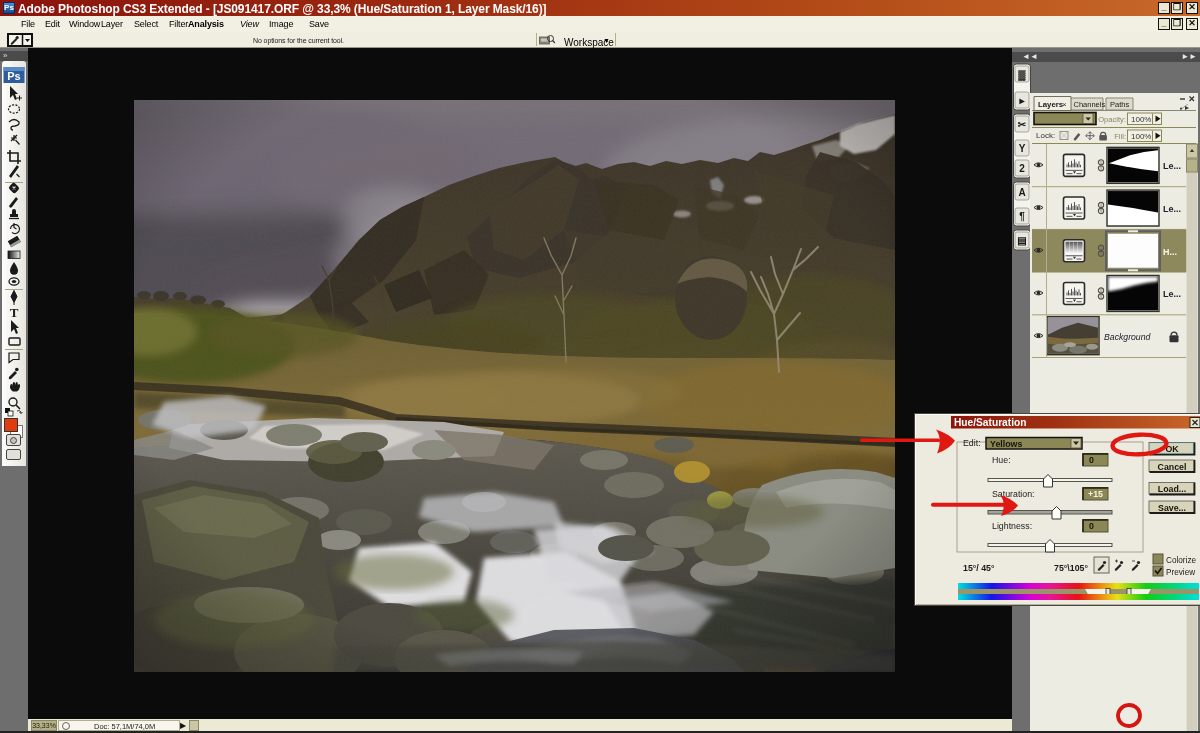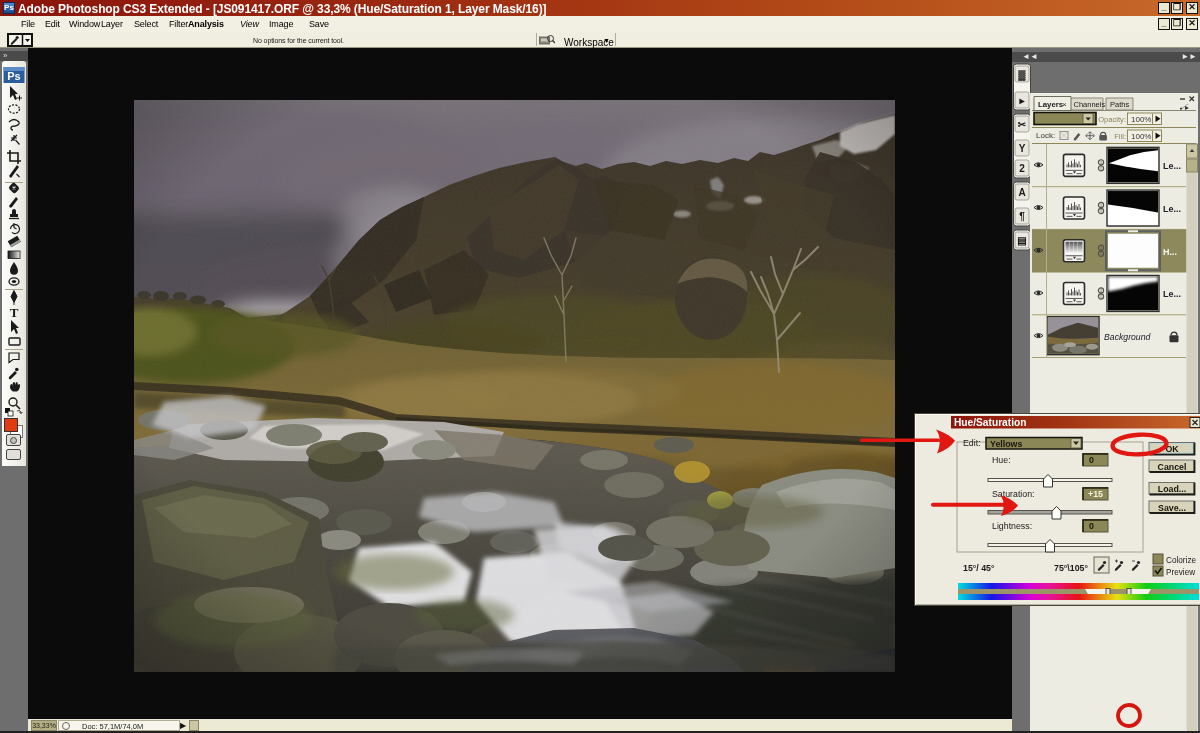--- a/index.html
+++ b/index.html
@@ -634,21 +634,21 @@
  <path d="M143,657 h7 l-1,8 h-5 Z M144.5,657 v-1.5 h4 v1.5 M145.5,658.5 v5 M147.5,658.5 v5"></path>
 </g>
 <text x="57" y="664" font-size="9" font-style="italic" font-weight="bold" fill="#444" font-family="Liberation Serif">fx.</text>
 </svg>
   </div>
 </div>
 <div class="abs" id="statusbar">
   <div style="position:absolute;left:3px;top:1px;width:26px;height:11px;background:#b5b083;border:1px solid #8a8668;box-sizing:border-box;font-size:7px;line-height:10px;text-align:center;color:#1a1a1a;">33,33%</div>
   <div style="position:absolute;left:30px;top:1px;width:122px;height:11px;background:#f7f5ec;border:1px solid #b0ad92;box-sizing:border-box;"></div>
   <div style="position:absolute;left:34px;top:2.5px;width:8px;height:8px;border:1px solid #666;border-radius:50%;box-sizing:border-box;"></div>
-  <div style="position:absolute;left:54px;top:2.5px;font-size:7.5px;color:#1a1a1a;">Doc: 57,1M/74,0M</div>
+  <div style="position:absolute;left:66px;top:2.5px;font-size:7.5px;color:#1a1a1a;">Doc: 57,1M/74,0M</div>
   <div style="position:absolute;left:152px;top:2px;font-size:8px;color:#111;">▶</div>
   <div style="position:absolute;left:161px;top:1px;width:10px;height:11px;background:#cbc7a4;border:1px solid #8a8668;box-sizing:border-box;"></div>
 </div>
 <div class="abs" id="bottomstrip"></div>
 
 <div class="abs" id="dlg" style="left:914px;top:413px;width:255px;height:191px;background:#edebe0;border:1px solid #4a483e;box-shadow:inset 1px 1px 0 #fbfaf5,inset -1px -1px 0 #b5b2a2;padding-left:34px;">
 <svg width="253" height="189" viewBox="0 0 253 189" font-family="Liberation Sans">
 <defs>
  <linearGradient id="dtit" x1="0" y1="0" x2="1" y2="0">
    <stop offset="0" stop-color="#8c150c"></stop>

